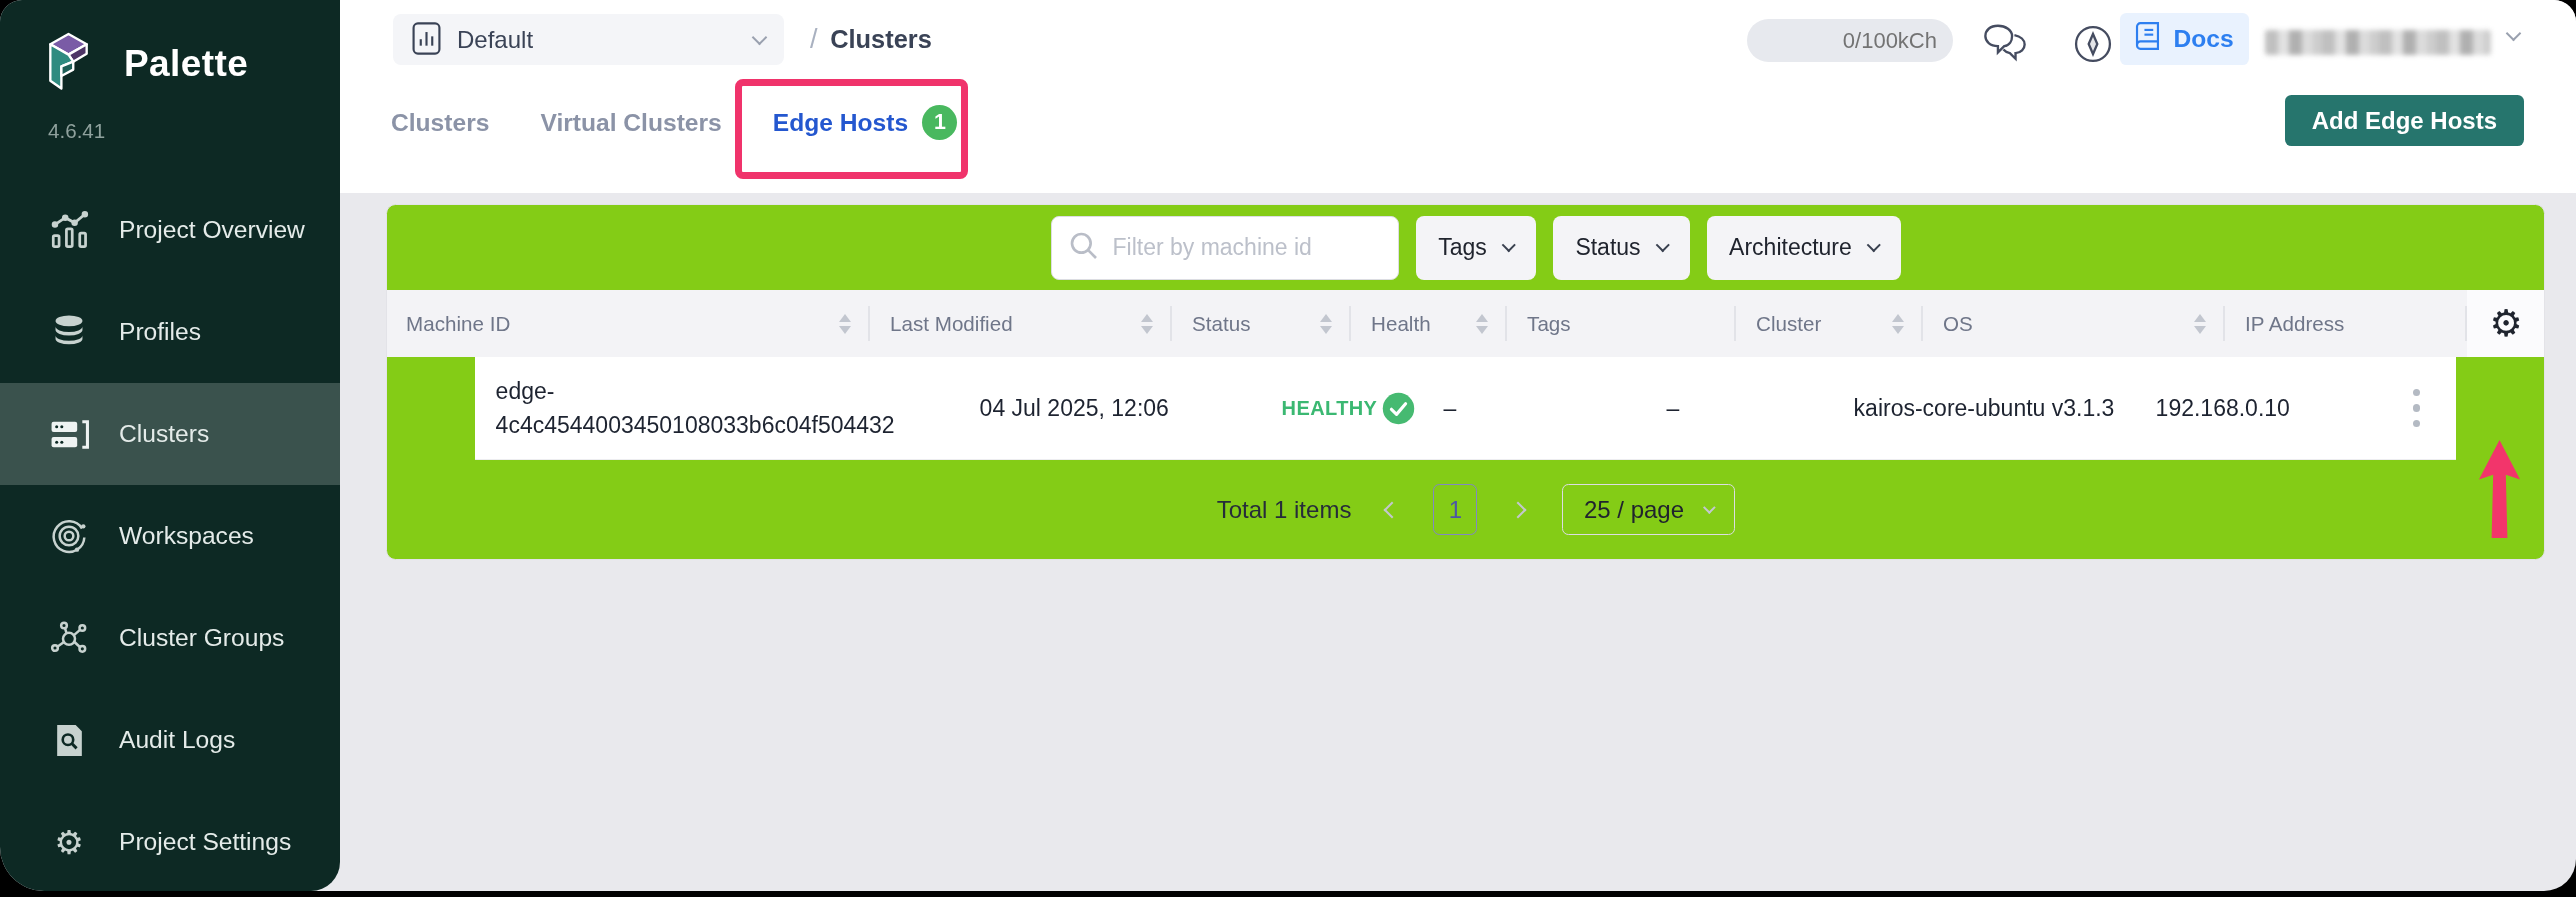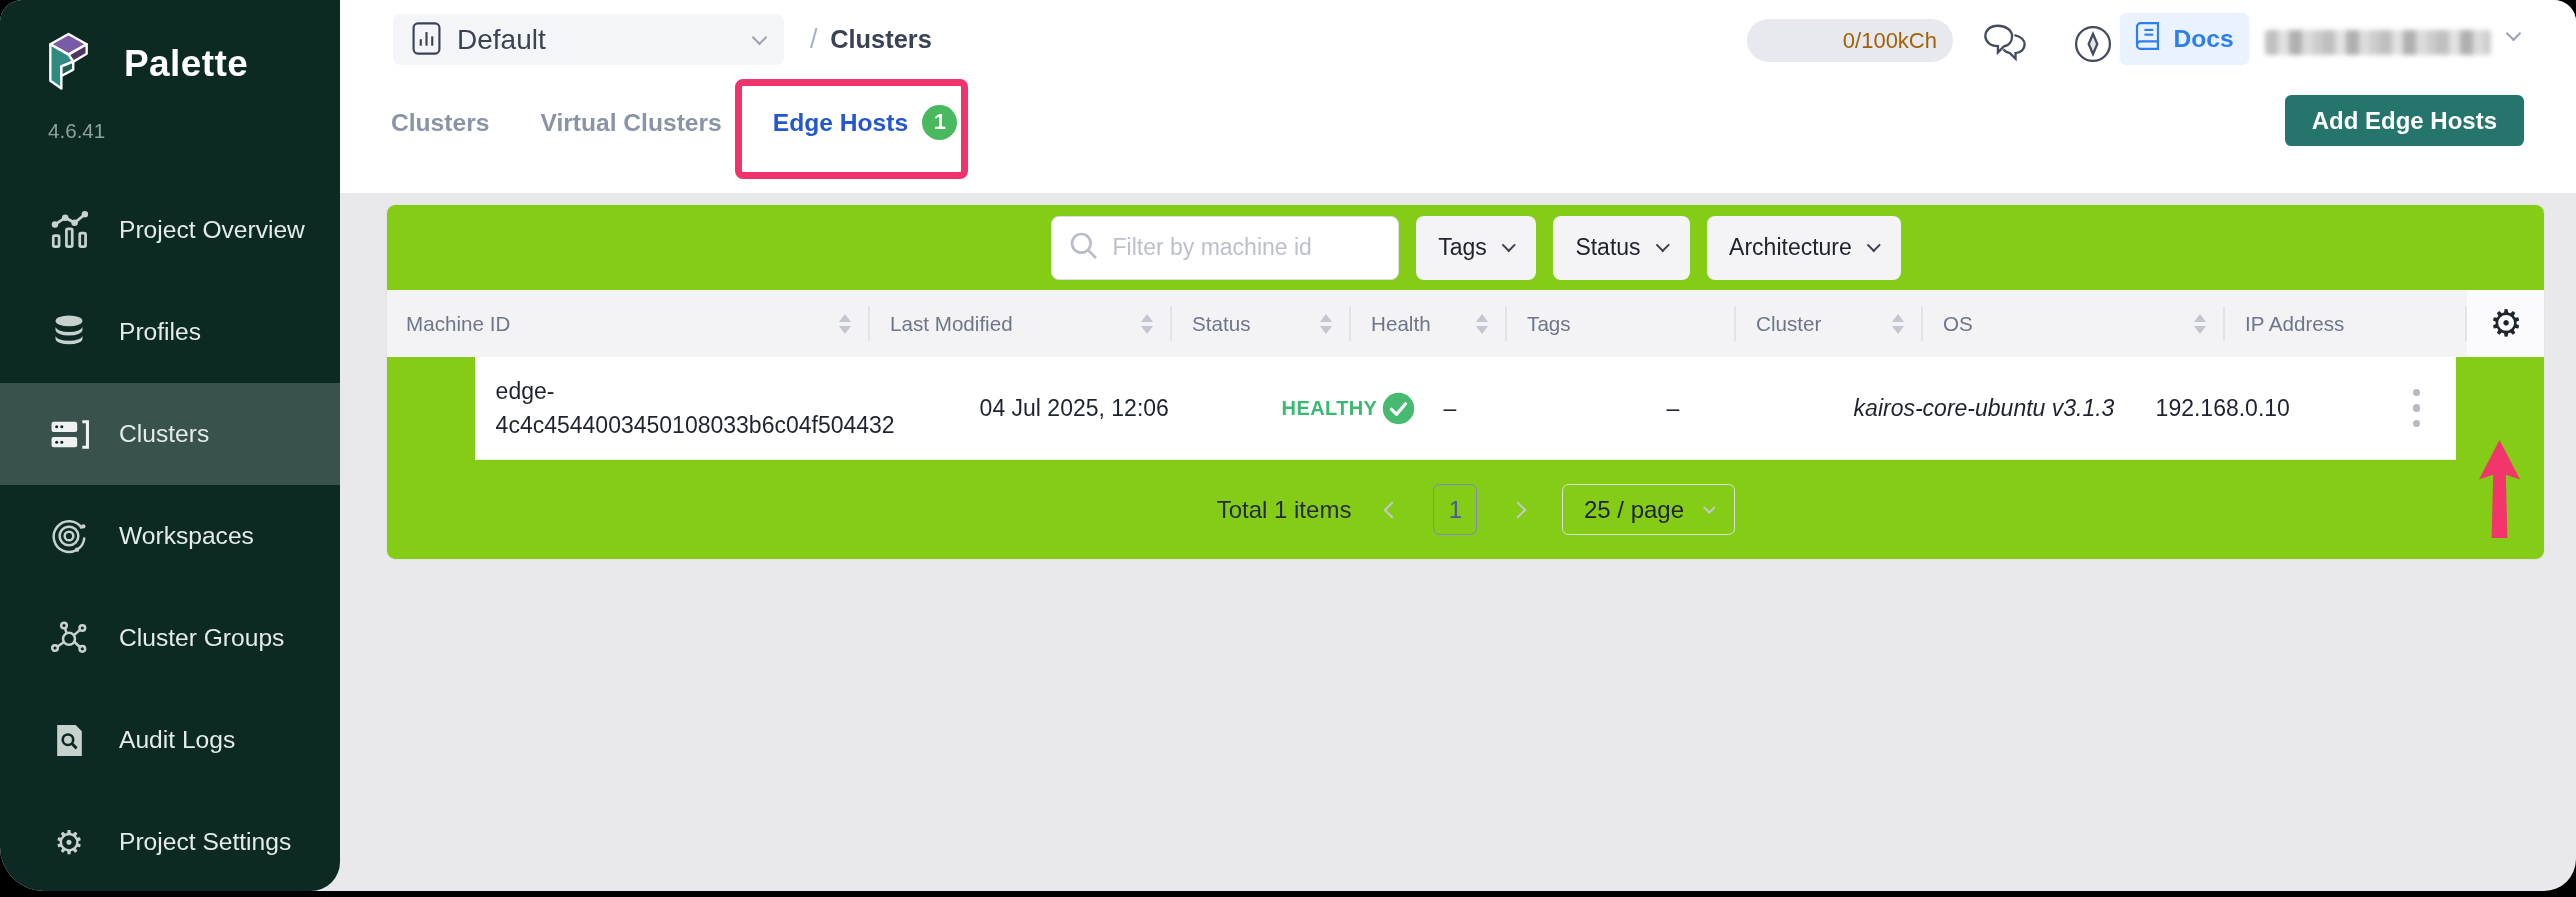--- a/index.html
+++ b/index.html
@@ -20,30 +20,30 @@
   .nav-item.active { background:#3a524d; }
   .nav-icon { width:46px; display:flex; justify-content:center; color:#c7d2cf; }
   .glyph-gear { font-family:"DejaVu Sans", sans-serif; font-size:33px; line-height:1; color:#c7d2cf; }
 
   
   .main { position:absolute; left:340px; top:0; right:0; bottom:0; }
   .header-band { position:absolute; top:0; left:0; right:0; height:193px; background:#fff; }
 
   .project-select { position:absolute; left:53px; top:14.3px; width:391px; height:51px;
     background:#f4f5f8; border-radius:8px; display:flex; align-items:center; padding:0 19px; gap:16px; }
-  .ps-label { font-size:28px; color:#3a4356; }
+  .ps-label { font-size:24px; color:#3a4356; }
   .chev { width:11px; height:11px; border-right:2.4px solid #9aa1af; border-bottom:2.4px solid #9aa1af;
     transform:rotate(45deg); margin-top:-4.8px; }
   .breadcrumb { position:absolute; left:470px; top:14.3px; height:51px; display:flex; align-items:center; gap:12.7px; }
   .bc-sep { font-size:27px; color:#a9b1c0; }
   .bc-title { font-size:25.4px; font-weight:bold; color:#3a4356; }
 
   .usage-pill { position:absolute; left:1407px; top:19px; width:206px; height:43px; border-radius:21.4px;
     background:#e7e9ee; display:flex; align-items:center; justify-content:flex-end; padding-right:16px;
-    font-size:22px; color:#a16207; }
+    font-size:22px; color:#737373; }
   .icon-btn { position:absolute; cursor:pointer; }
   .docs-btn { position:absolute; left:1780px; top:12.7px; width:129px; height:52px; background:#e9f2fe;
     border-radius:6.4px; color:#2d7ff0; display:flex; align-items:center; justify-content:center; gap:11px;
     font-size:24.6px; font-weight:600; cursor:pointer; }
   .user-blur { position:absolute; left:1925px; top:30px; width:226px; height:25.4px; border-radius:3.2px;
     background:repeating-linear-gradient(90deg,#ababab 0 12.7px,#d8d8d8 12.7px 24px,#969696 24px 37px,#d0d0d0 37px 48px,#bdbdbd 48px 57px);
     filter:blur(2.4px); opacity:.75; }
   .user-chev { position:absolute; left:2168px; top:33px; }
 
   .tabs-row { position:absolute; left:51px; top:94px; height:57px; display:flex; align-items:center; gap:51px; }
@@ -78,21 +78,21 @@
   .sort .up { width:0; height:0; border-left:6.4px solid transparent; border-right:6.4px solid transparent;
     border-bottom:8.7px solid #c2c6cf; }
   .sort .dn { width:0; height:0; border-left:6.4px solid transparent; border-right:6.4px solid transparent;
     border-top:8.7px solid #c2c6cf; }
   .th-actions { background:#fbfbfd; display:flex; align-items:center; justify-content:center; padding:0; cursor:pointer; }
   .th-actions .glyph-gear { color:#1f242e; font-size:37px; }
 
   .trow { height:103px; display:flex; border-bottom:1.6px solid #ededf0; background:#fff; }
   .td { display:flex; align-items:center; padding-left:20.6px; font-size:23px; color:#1d2330; }
   .mid-text { max-width:429px; line-height:1.5; overflow-wrap:normal; }
-  .os-text { max-width:262px; line-height:1.5;font-style:italic; }
+  .os-text { max-width:262px; line-height:1.5; }
   .status-badge { background:#eff9f3; color:#4fc081; font-size:23px; padding:8px 19px; border-radius:9.5px; }
   .health-text { color:#3bb872; font-weight:bold; font-size:20px; letter-spacing:0.4px; }
   .td-actions { justify-content:center; padding:0; cursor:pointer; }
   .dots { display:flex; flex-direction:column; gap:8.7px; }
   .dots i { width:7.1px; height:7.1px; border-radius:50%; background:#b4bac3; }
 
   .pagination { flex:1; display:flex; align-items:center; padding-left:20.6px; font-size:24px; color:#262c3a; }
   .pg-chev { width:12px; height:12px; border-right:2.4px solid #c3c7cf; border-top:2.4px solid #c3c7cf; cursor:pointer; }
   .pg-prev { transform:rotate(-135deg); margin-left:35px; }
   .pg-next { transform:rotate(45deg); margin-left:35px; }

